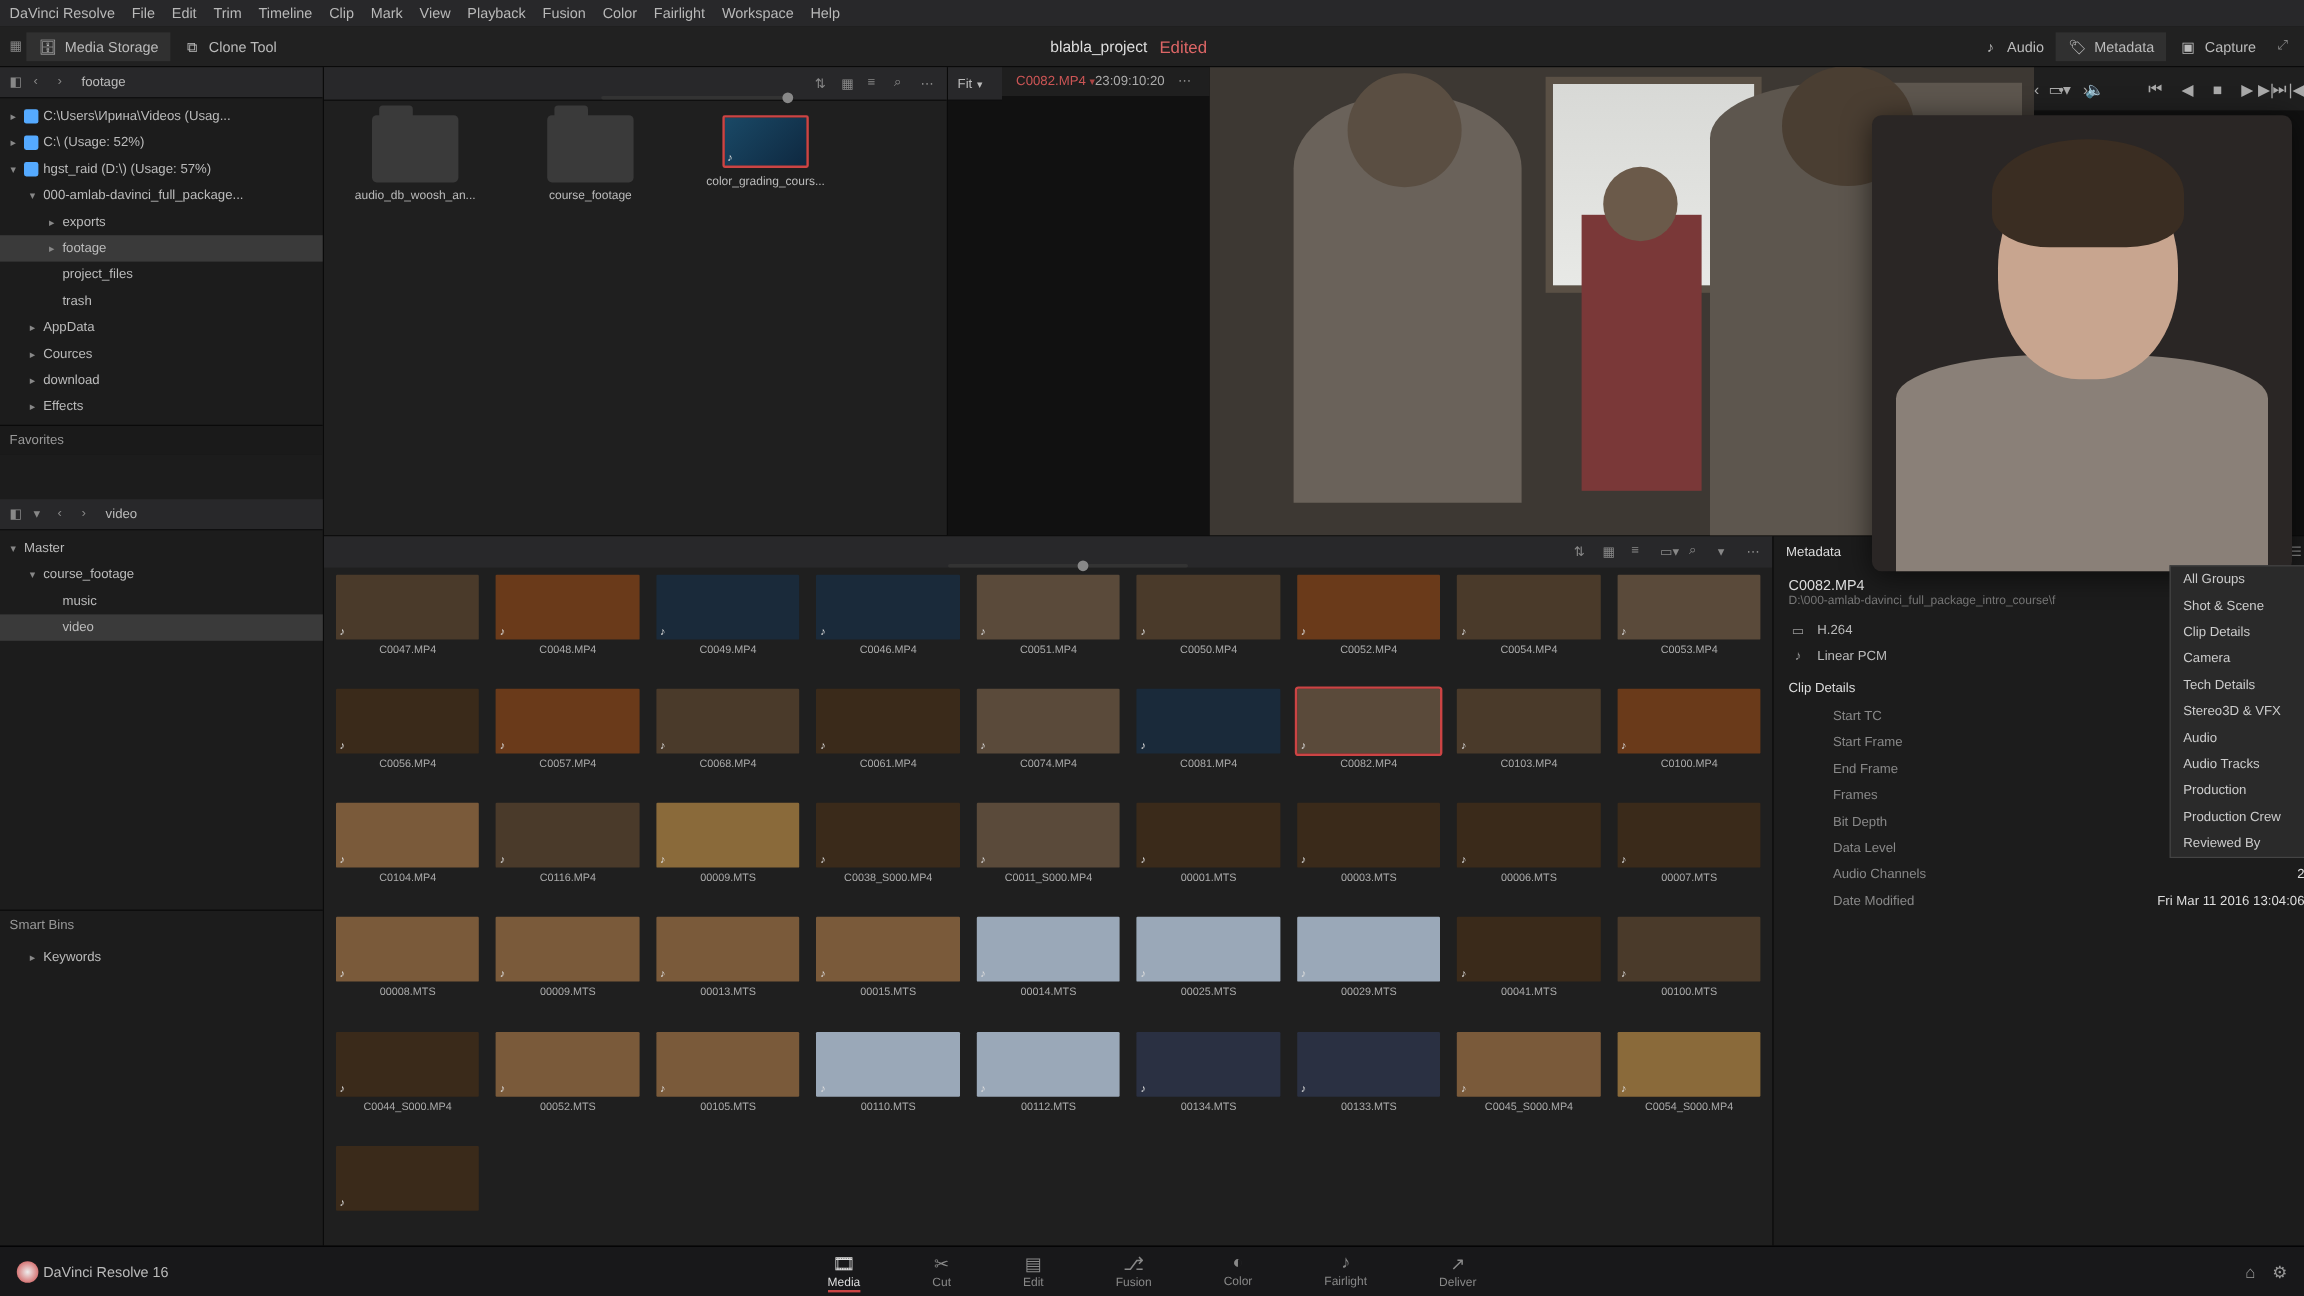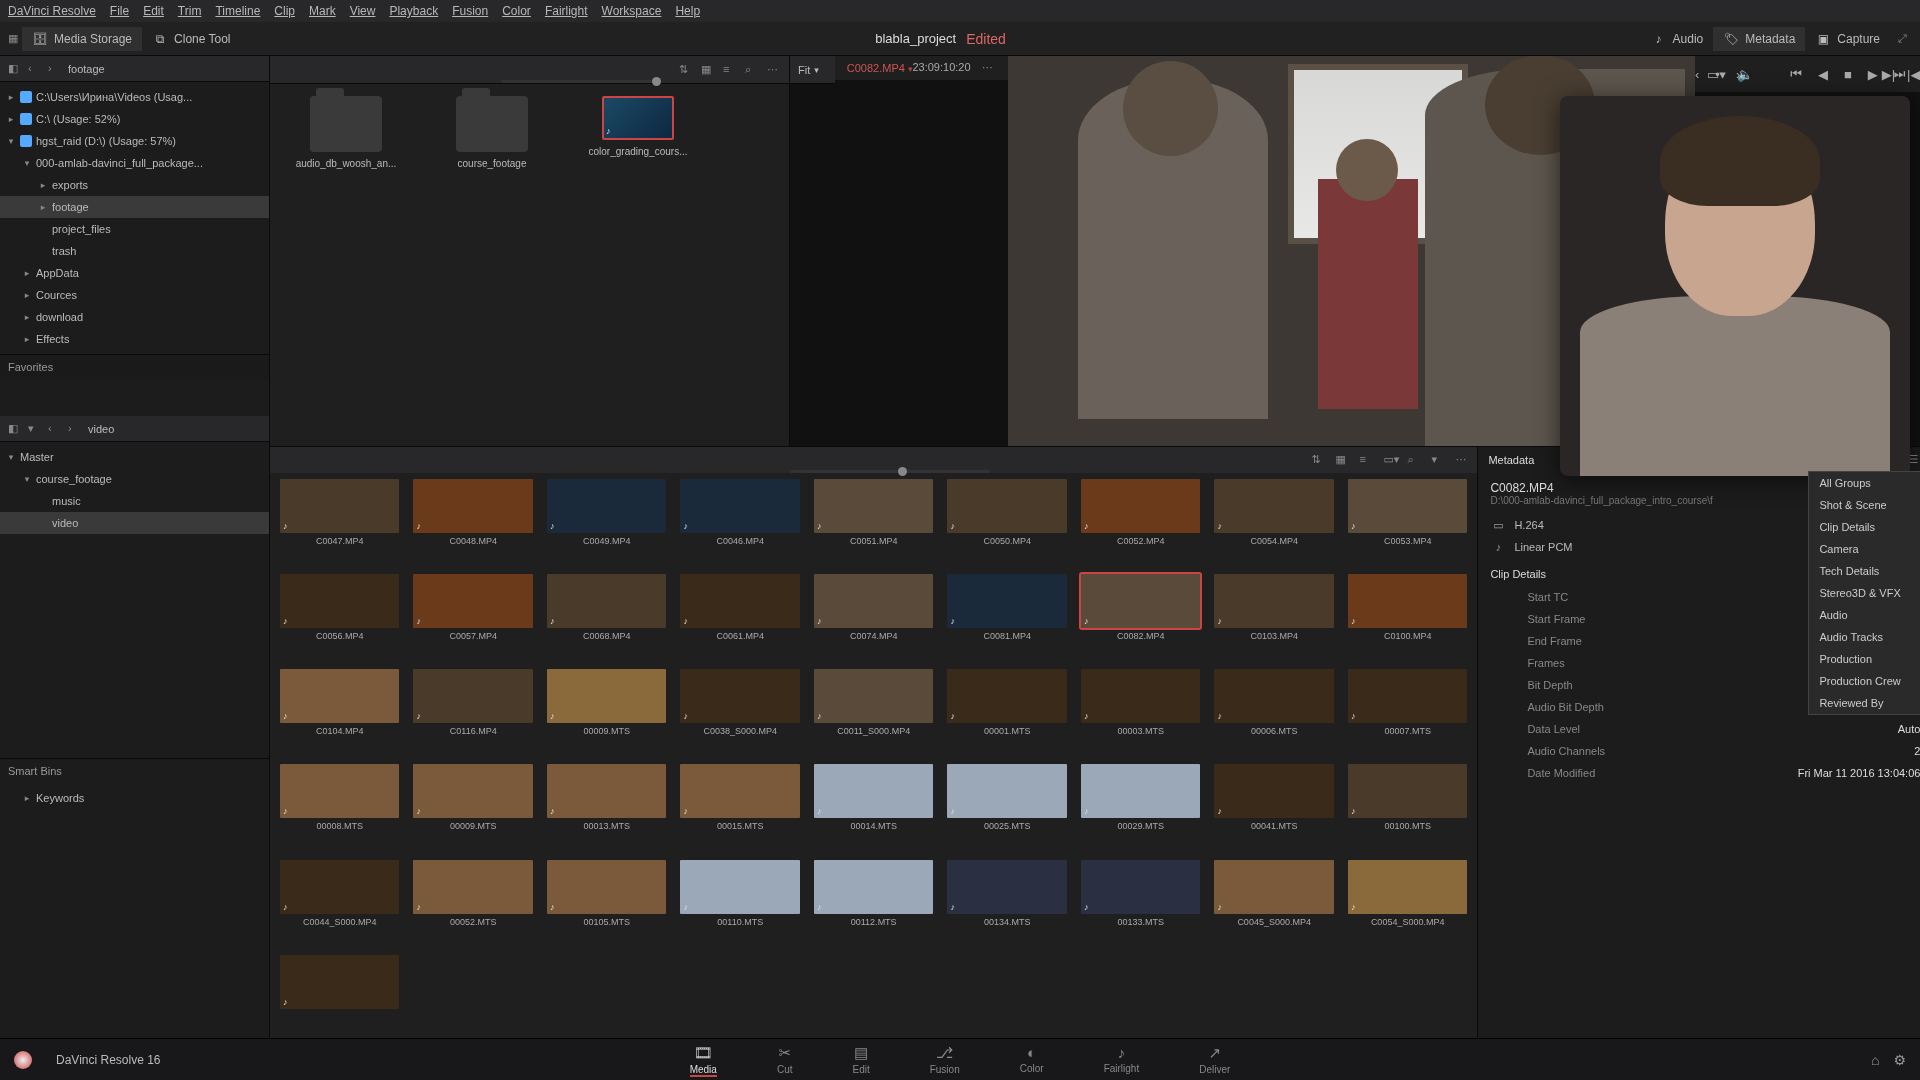--- a/index.html
+++ b/index.html
@@ -1,20 +1,20 @@
 <!DOCTYPE html>
 <html><head>
 <meta charset="utf-8">
 <style>
 * { margin: 0; padding: 0; box-sizing: border-box; font-family: -apple-system, BlinkMacSystemFont, "Segoe UI", sans-serif; }
 body { background: #1a1a1a; color: #999; font-size: 11px; width: 1920px; height: 1080px; overflow: hidden; user-select: none; }
 
 
 .menubar { height: 22px; background: #28282a; display: flex; align-items: center; padding: 0 8px; gap: 14px; color: #b8b8b8; font-size: 12px; }
-.menubar span { cursor: default; text-decoration: underline; }
+.menubar span { cursor: default; }
 
 
 .toolbar { height: 34px; background: #212121; display: flex; align-items: center; padding: 0 8px; border-bottom: 1px solid #0a0a0a; }
 .tool-btn { display: flex; align-items: center; gap: 6px; padding: 4px 10px; color: #bbb; font-size: 12px; cursor: pointer; }
 .tool-btn.active { background: #303030; }
 .tool-icon { width: 16px; height: 16px; display: inline-flex; align-items: center; justify-content: center; }
 .spacer { flex: 1; }
 .proj-title { color: #ddd; font-size: 13px; }
 .edited { color: #d66; font-size: 14px; }
 
@@ -117,21 +117,21 @@
 .meta-kv .v { color: #ddd; }
 
 .dd-menu { position: absolute; right: 4px; top: 24px; width: 120px; background: #2a2a2a; border: 1px solid #444; z-index: 60; }
 .dd-item { padding: 5px 10px; color: #ccc; cursor: pointer; }
 
 
 .pagetabs { height: 42px; background: #18181a; display: flex; align-items: center; justify-content: center; gap: 60px; border-top: 1px solid #000; position: relative; }
 .ptab { display: flex; flex-direction: column; align-items: center; gap: 2px; color: #888; font-size: 10px; cursor: pointer; padding-top: 2px; }
 .ptab.active { color: #ddd; border-bottom: 2px solid #c44; }
 .ptab .pi { font-size: 15px; }
-.app-label { position: absolute; left: 14px; display: flex; align-items: center; gap: 24px; color: #bbb; font-size: 12px; }
+.app-label { position: absolute; left: 14px; display: flex; align-items: center; gap: 4px; color: #bbb; font-size: 12px; }
 .app-label .logo { width: 18px; height: 18px; border-radius: 50%; background: radial-gradient(#eee,#c44); }
 .home-cfg { position: absolute; right: 14px; display: flex; gap: 14px; color: #999; font-size: 14px; }
 
 
 .t0{background:#4a3a2a}.t1{background:#6a3a1a}.t3{background:#1a2a3a}.t4{background:#5a4a3a}
 .t5{background:#3a2a1a}.t6{background:#7a5a3a}.t7{background:#8a6a3a}.t8{background:#9aa8b8}.t9{background:#2a3042}
 </style>
 </head>
 <body>
 
@@ -716,24 +716,20 @@
                 <span class="k">End Frame</span>
                 <span class="v">959</span>
               </div>
               <div class="meta-kv">
                 <span class="k">Frames</span>
                 <span class="v">960</span>
               </div>
               <div class="meta-kv">
                 <span class="k">Bit Depth</span>
                 <span class="v">8</span>
-              </div>
-              <div class="meta-kv">
-                <span class="k">Audio Bit Depth</span>
-                <span class="v">16</span>
               </div>
               <div class="meta-kv">
                 <span class="k">Data Level</span>
                 <span class="v">Auto</span>
               </div>
               <div class="meta-kv">
                 <span class="k">Audio Channels</span>
                 <span class="v">2</span>
               </div>
               <div class="meta-kv">

